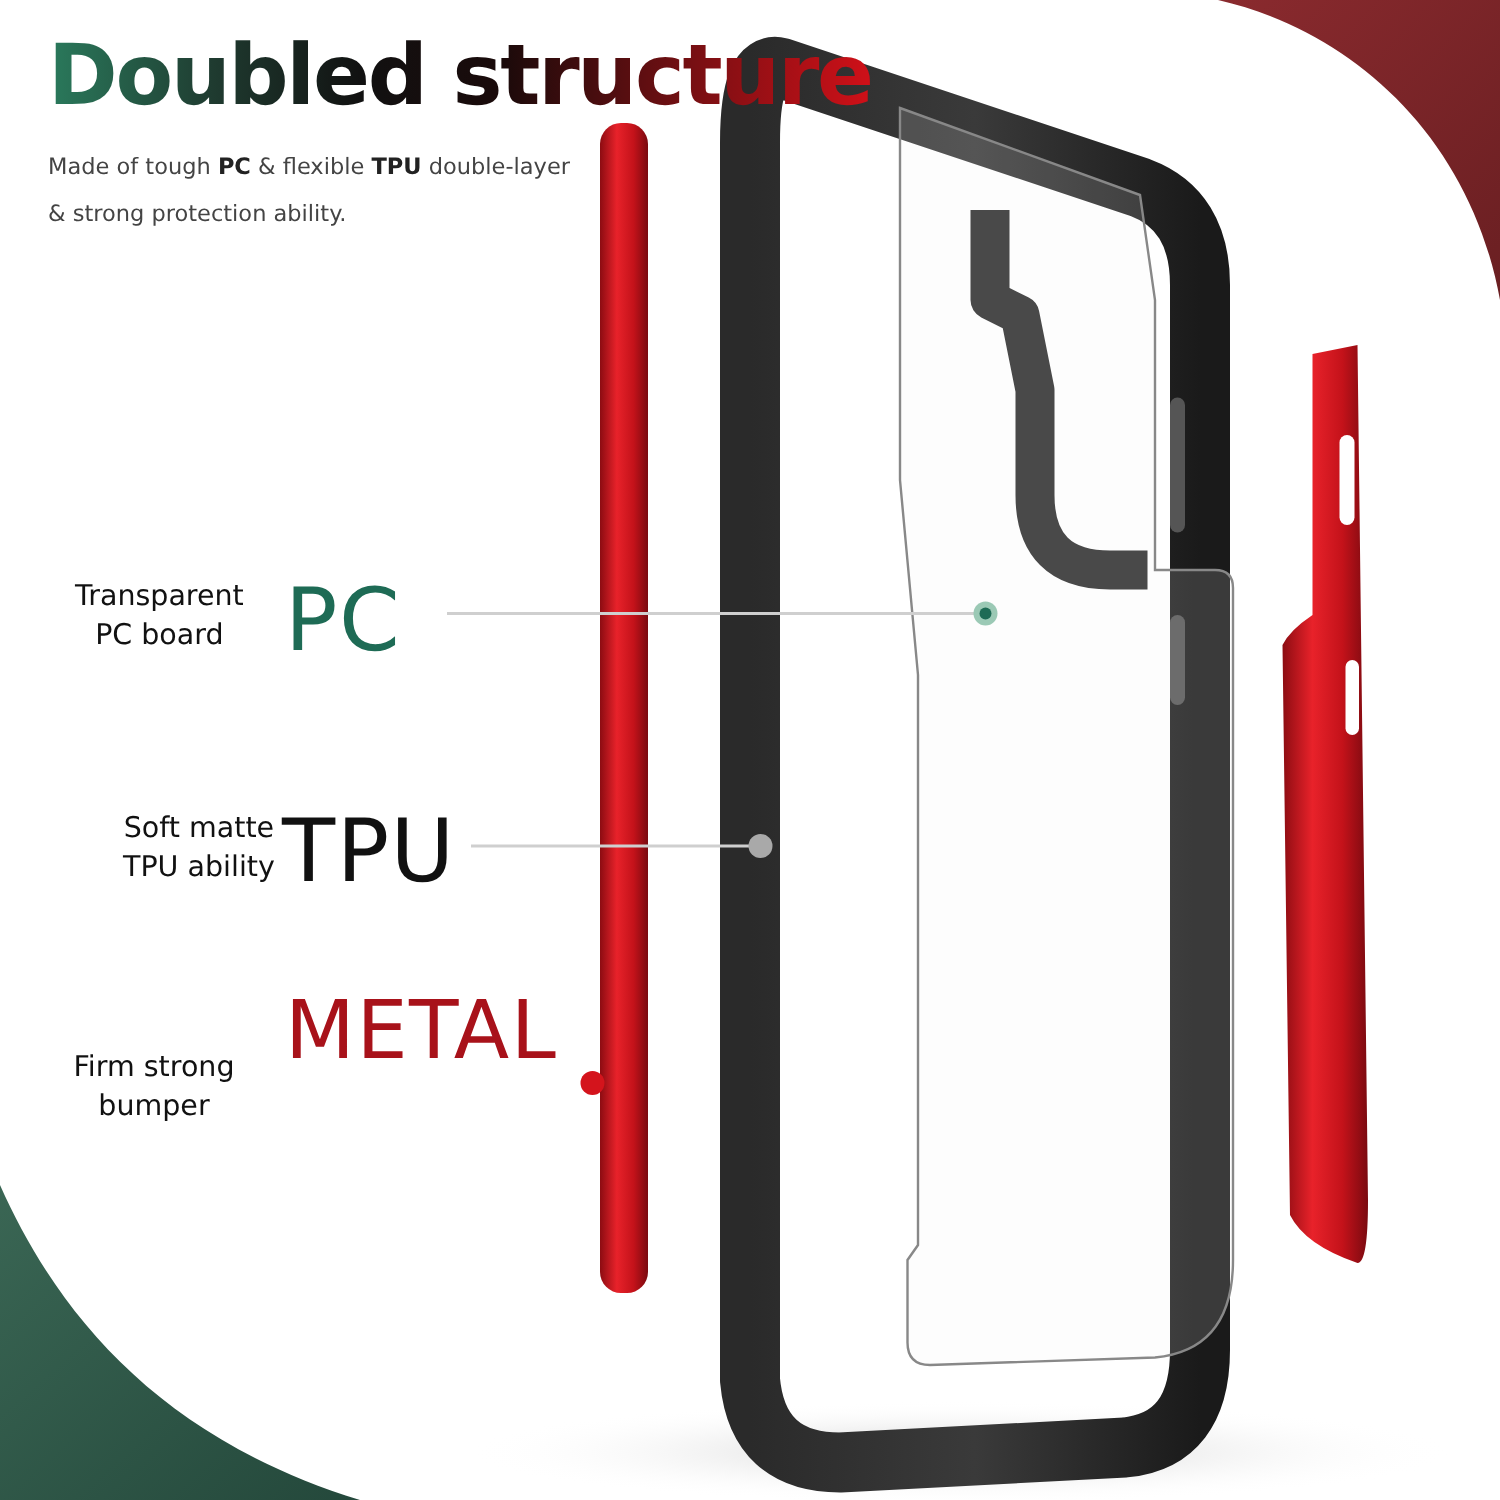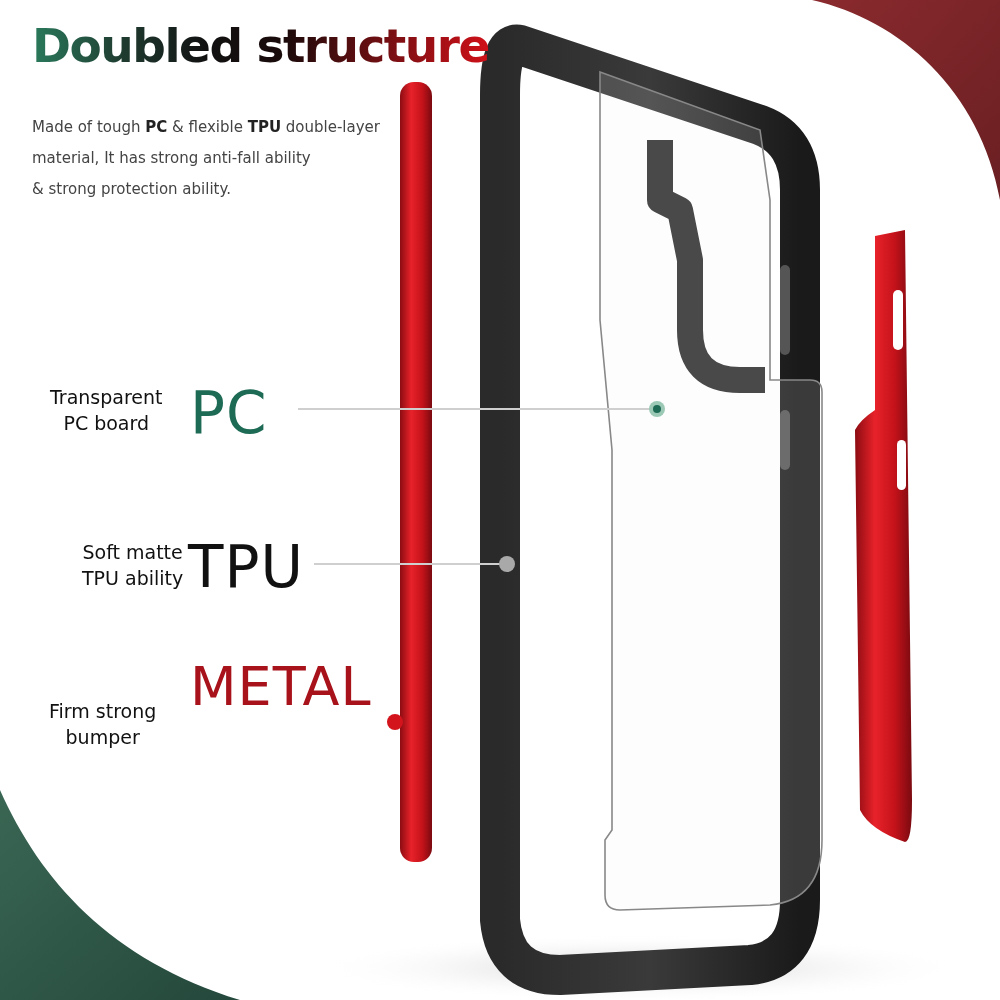--- a/index.html
+++ b/index.html
@@ -4,27 +4,27 @@
 <style>
   * { margin:0; padding:0; box-sizing:border-box; }
   html, body { width:1000px; height:1000px; overflow:hidden; background:#ffffff; }
   body { position:relative; font-family:"Liberation Sans", sans-serif; }
   .abs { position:absolute; }
 
   
   #bg-tr { left:0; top:0; width:1000px; height:1000px; }
 
   .title {
-    left:32px; top:18px; font-size:47px; font-weight:bold; letter-spacing:-1.5px;
+    left:32px; top:18px; font-size:56px; font-weight:bold; letter-spacing:-1.5px;
     font-family:"DejaVu Sans", sans-serif;
     background: linear-gradient(90deg, #2a7a5c 0%, #1f3b30 20%, #111 38%, #1a0a0a 55%, #6a0f12 75%, #d01018 100%);
     -webkit-background-clip:text; background-clip:text; color:transparent;
     white-space:nowrap;
   }
-  .desc { left:32px; top:112px; font-size:15px; color:#444; line-height:31px; width:380px; font-family:"DejaVu Sans", sans-serif; }
+  .desc { left:32px; top:96px; font-size:15px; color:#444; line-height:31px; width:380px; font-family:"DejaVu Sans", sans-serif; }
   .desc b { color:#222; }
 
   .label-small { font-family:"DejaVu Sans", sans-serif; font-size:19px; color:#111; line-height:26px;text-align:center; }
   .label-big { font-family:"DejaVu Sans", sans-serif; font-size:58px; line-height:58px; letter-spacing:1px; }
 
   #scene { left:0; top:0; width:1000px; height:1000px; }
 </style>
 </head>
 <body>
 
@@ -95,21 +95,20 @@
     <circle cx="395" cy="722" r="8" fill="#d4141c"></circle>
   </g>
 </svg>
 
 <div class="abs title">Doubled structure</div>
 
 <div class="abs desc">
   <div>
     <span>Made of tough </span><b>PC</b><span> &amp; flexible </span><b>TPU</b><span> double-layer</span>
   </div>
-  <div>material, It has strong anti-fall ability</div>
   <div>&amp; strong protection ability.</div>
 </div>
 
 <div class="abs label-small" style="left:50px; top:384px;">
   <div>Transparent</div>
   <div>PC board</div>
 </div>
 <div class="abs label-big" style="left:190px; top:384px; color:#1e6b55;">PC</div>
 
 <div class="abs label-small" style="left:50px; top:539px;margin-left:32px;">

